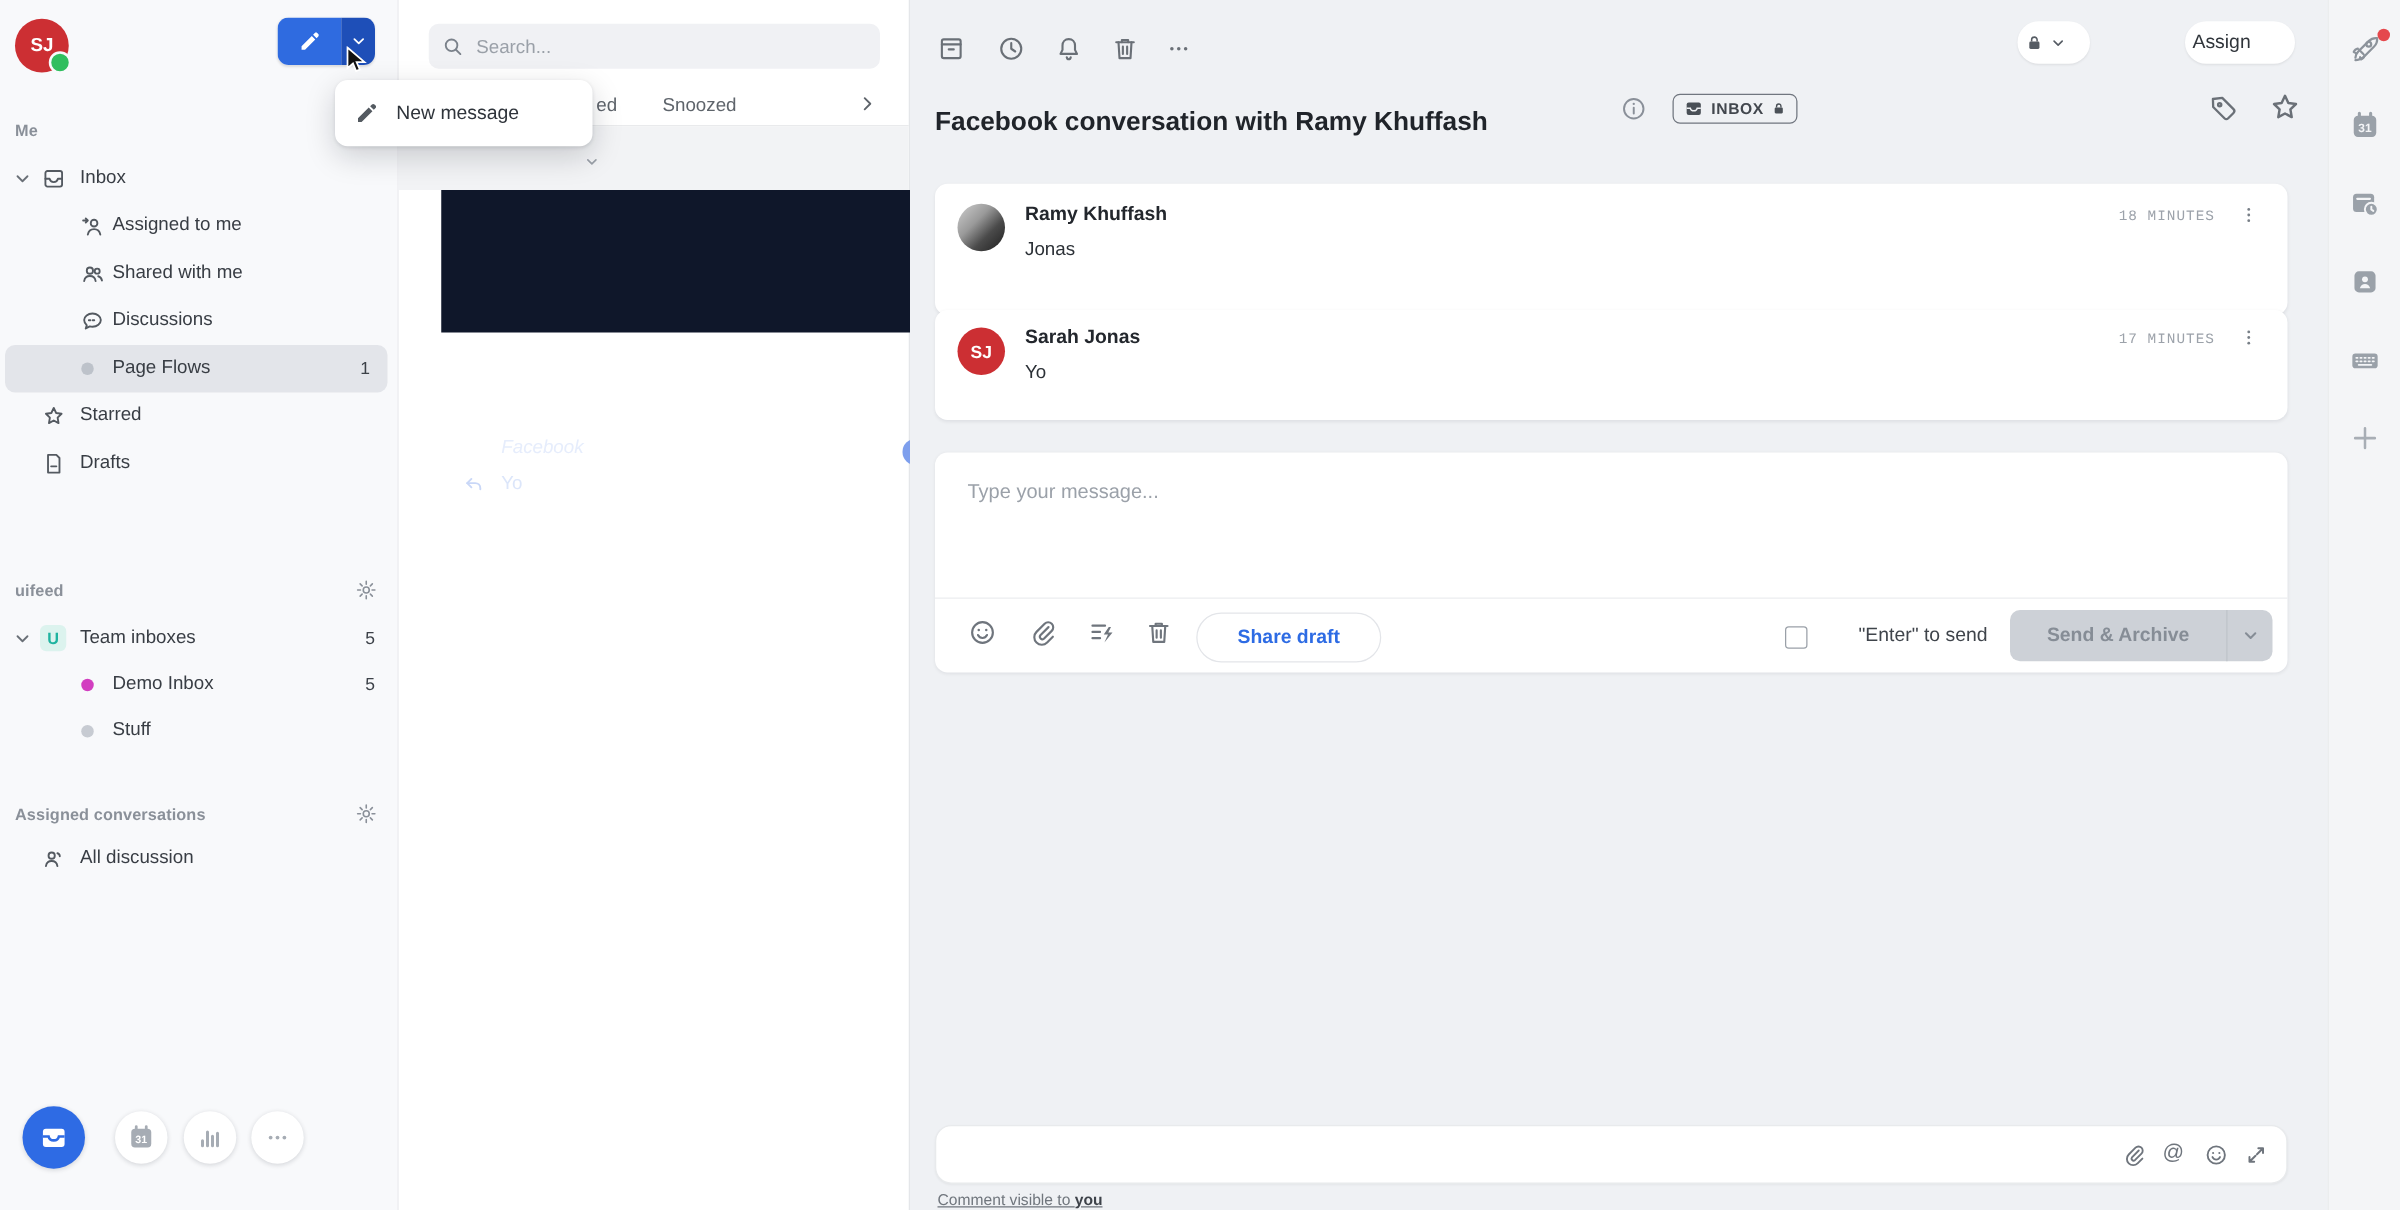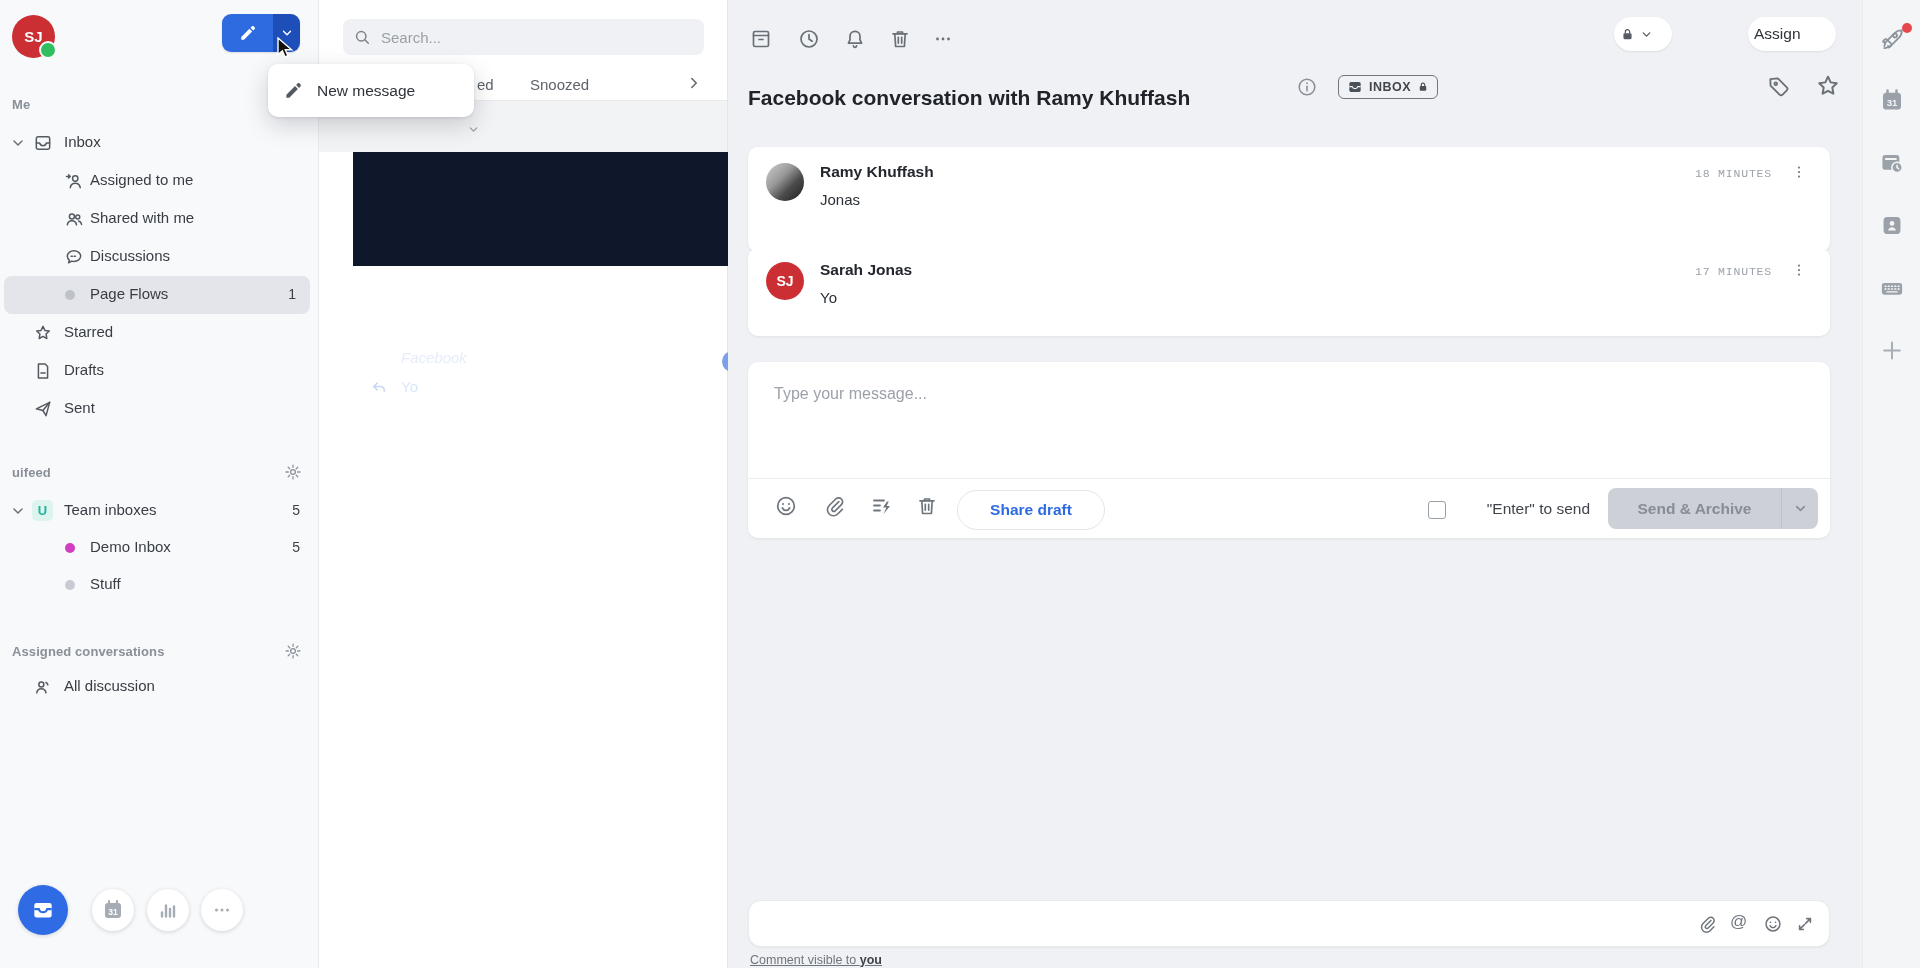--- a/index.html
+++ b/index.html
@@ -187,29 +187,20 @@
     </div>
     <div class="srow" style="top:352px">
       <span class="sic">
           <svg width="20" height="20" viewBox="0 0 24 24" fill="none" stroke="currentColor" stroke-width="1.8" stroke-linecap="round" stroke-linejoin="round">
             <path d="M6.5 3.5h8l3 3v14h-11v-17z"></path>
             <path d="M9.5 14.5h5"></path>
           </svg>
         </span>
       <span class="slbl">Drafts</span>
     </div>
-    <div class="srow" style="top:390px">
-      <span class="sic">
-          <svg width="20" height="20" viewBox="0 0 24 24" fill="none" stroke="currentColor" stroke-width="1.8" stroke-linecap="round" stroke-linejoin="round">
-            <path d="M4 11.8 20 4l-4.3 16-3.8-6.2L4 11.8z"></path>
-            <path d="M11.9 13.8 20 4"></path>
-          </svg>
-        </span>
-      <span class="slbl">Sent</span>
-    </div>
 
     <div class="shead" style="top:465px">uifeed</div>
     <span class="sgear" style="top:463px">
         <svg width="18" height="18" viewBox="0 0 24 24" fill="none" stroke="currentColor" stroke-width="1.7" stroke-linecap="round">
           <circle cx="12" cy="12" r="3.2"></circle>
           <path d="M12 2.8v3M12 18.2v3M2.8 12h3M18.2 12h3M5.5 5.5l2.1 2.1M16.4 16.4l2.1 2.1M18.5 5.5l-2.1 2.1M7.6 16.4l-2.1 2.1"></path>
         </svg>
       </span>
 
     <div class="srow" style="top:492px">

